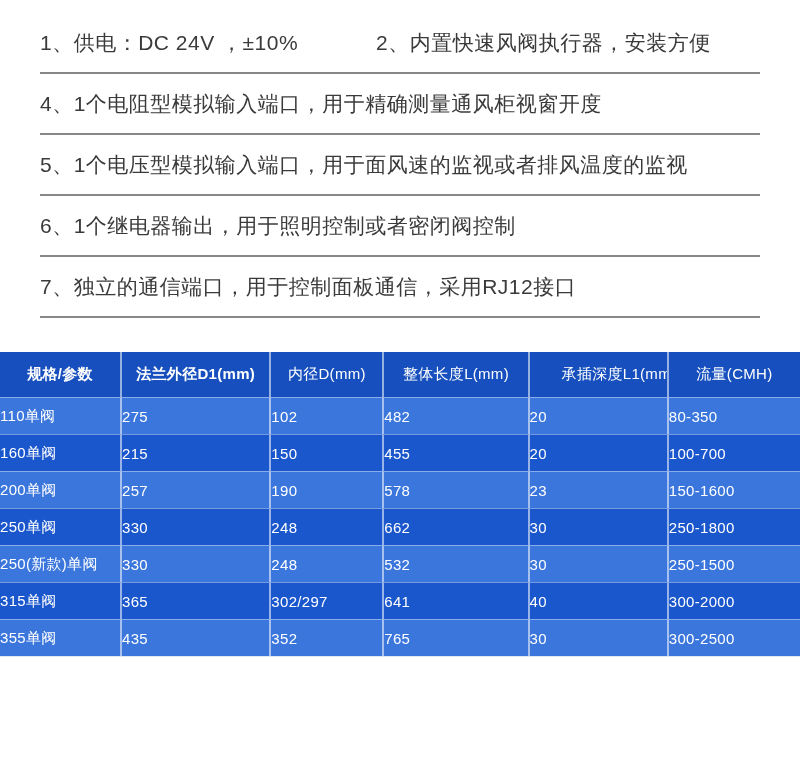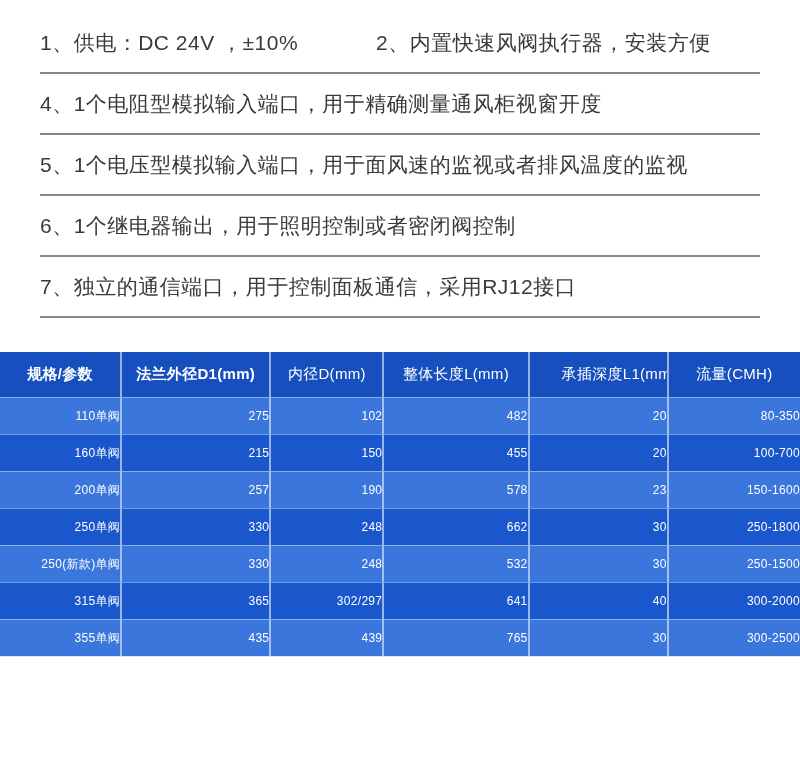--- a/index.html
+++ b/index.html
@@ -39,22 +39,22 @@
     background: var(--header-bg, #1750BE);
     color: var(--table-text, #ffffff);
     font-size: 15px; font-weight: normal;
     text-align: center; vertical-align: middle;
     letter-spacing: 0.3px;
     overflow: hidden; white-space: nowrap;
   }
   .spec-table td {
     height: 37px;
     color: var(--table-text, #ffffff);
-    font-size: 12px;
-    text-align: right; vertical-align: middle;
+    font-size: 15px;
+    text-align: left; vertical-align: middle;
     letter-spacing: 0.3px;
     overflow: hidden; white-space: nowrap; margin-top: 40px;
   }
   .spec-table tbody tr:nth-child(odd) td { background: var(--row-light, #3B76DC); }
   .spec-table tbody tr:nth-child(even) td { background: var(--row-dark, #1B57CC); }
   .spec-table th + th, .spec-table td + td { border-left: 2px solid rgba(255,255,255,0.55); }
   .spec-table tbody td { border-top: 1px solid rgba(255,255,255,0.4); }
   .spec-table th:nth-child(1) { width: 119px; font-weight: bold; }
   .spec-table th:nth-child(2) { width: 148px; font-weight: bold; }
   .spec-table th:nth-child(3) { width: 112px; }
@@ -142,21 +142,21 @@
           <td>315单阀</td>
           <td>365</td>
           <td>302/297</td>
           <td>641</td>
           <td>40</td>
           <td>300-2000</td>
         </tr>
         <tr>
           <td>355单阀</td>
           <td>435</td>
-          <td>439</td>
+          <td>352</td>
           <td>765</td>
           <td>30</td>
           <td>300-2500</td>
         </tr>
       </tbody>
   </table>
 
 </div>
 
 </body></html>

